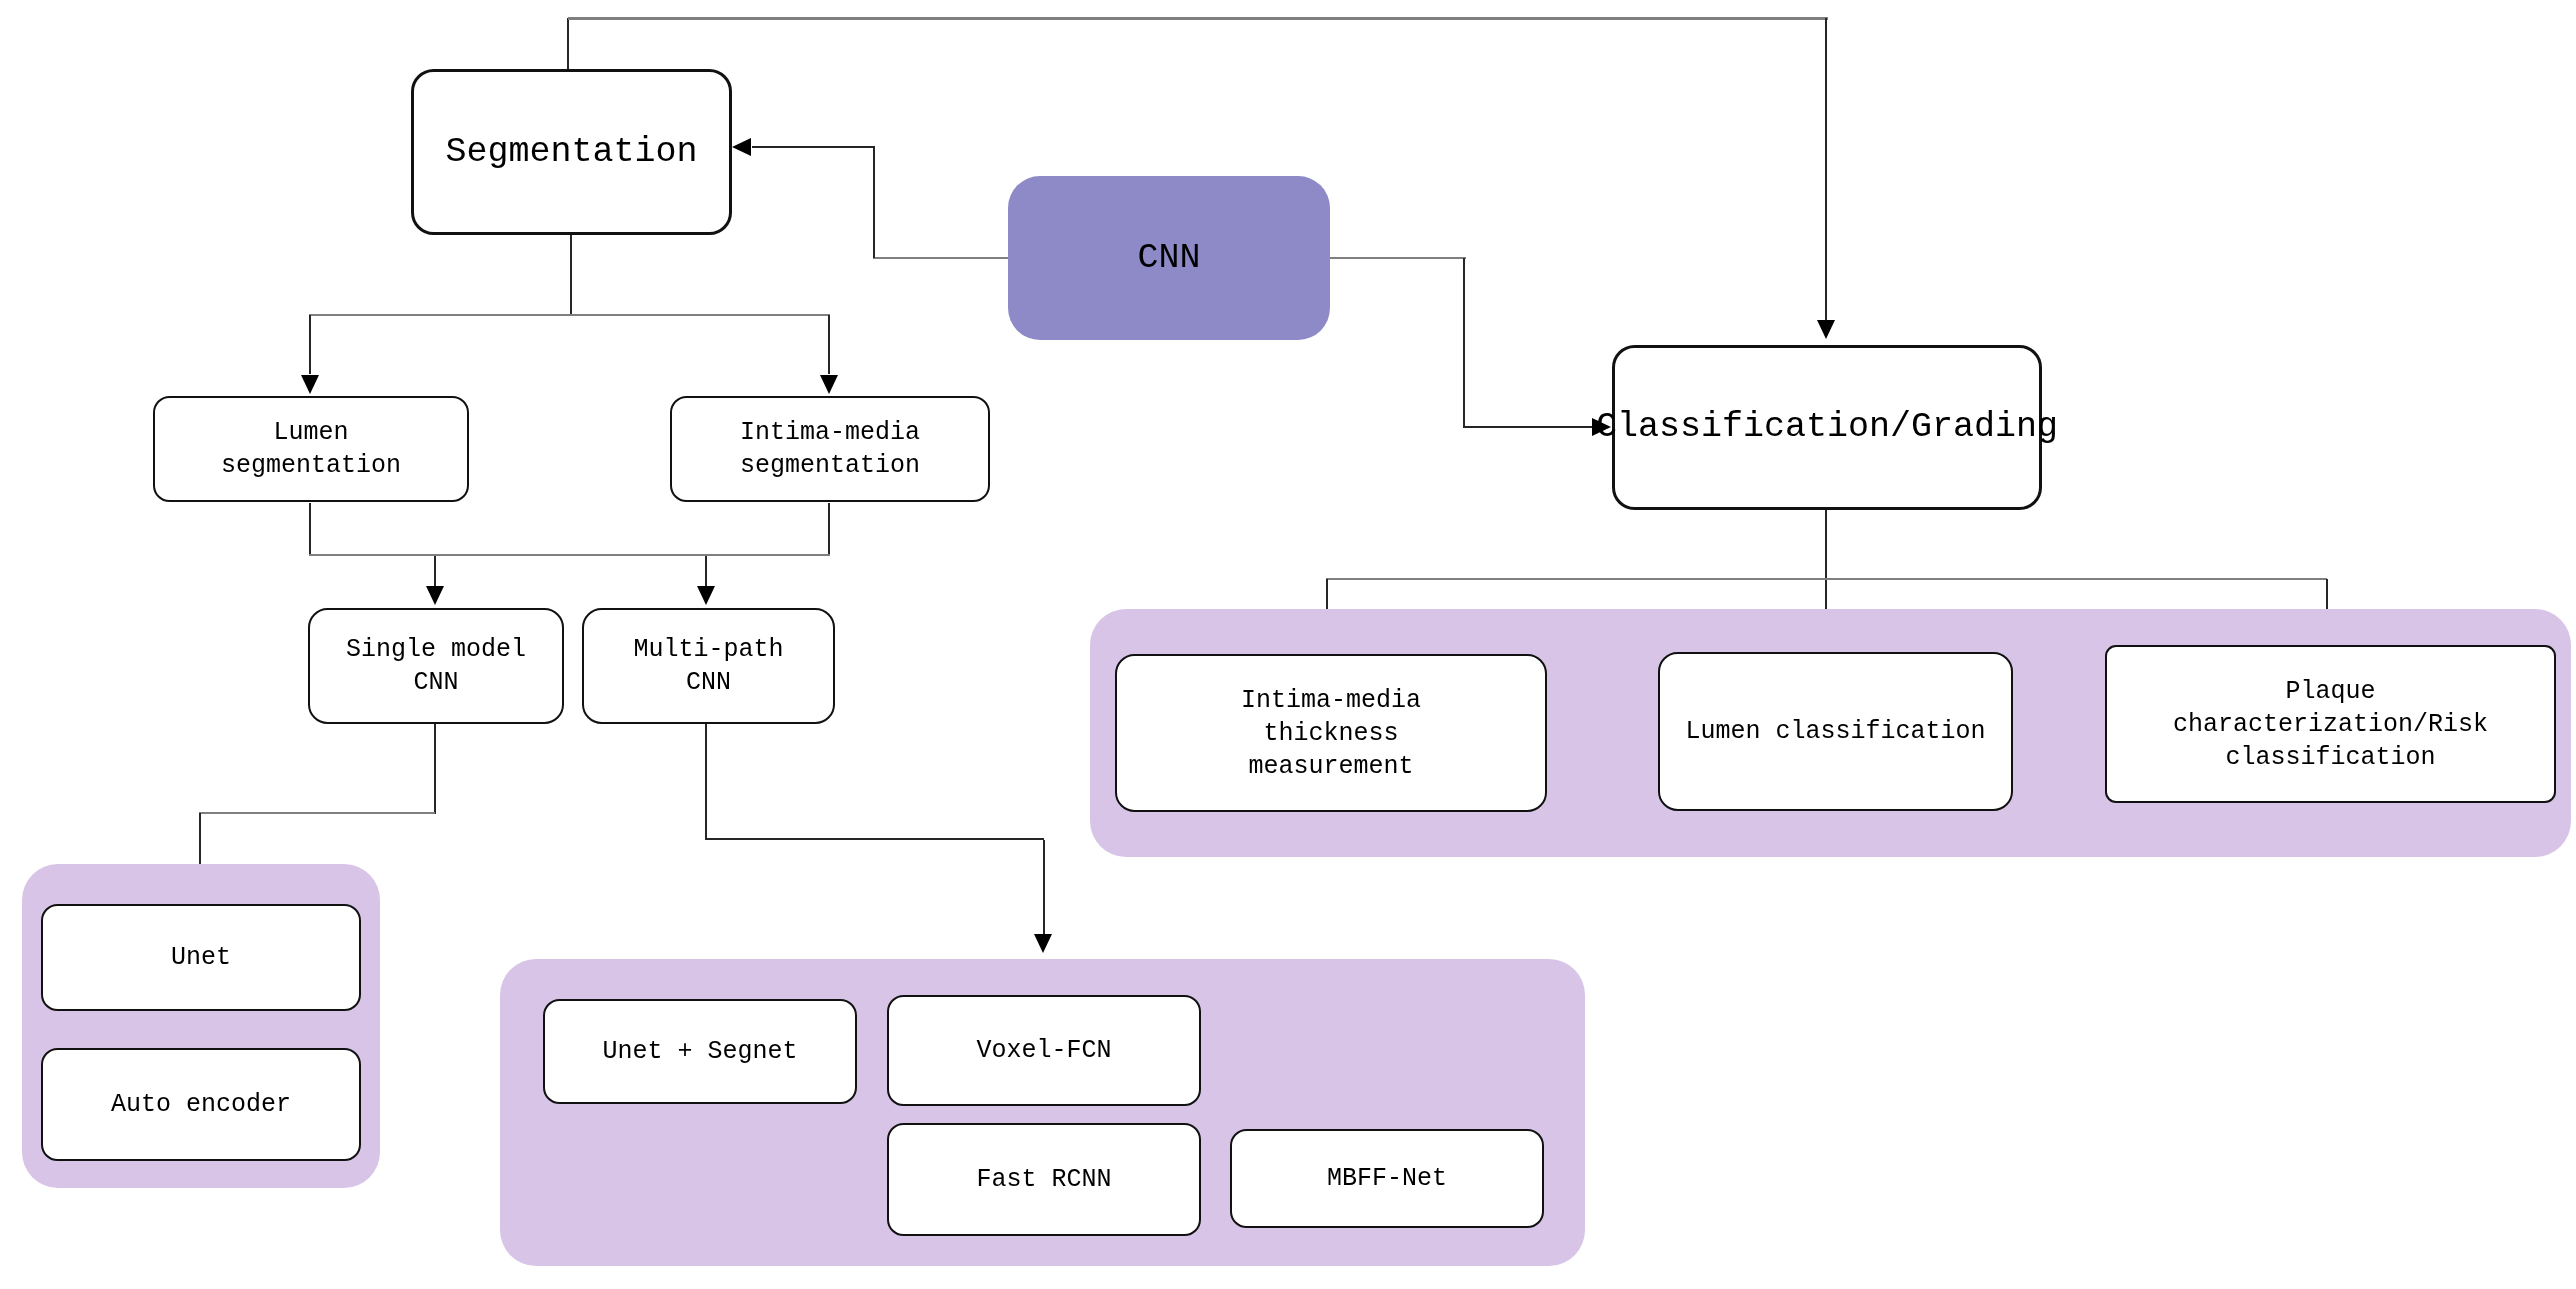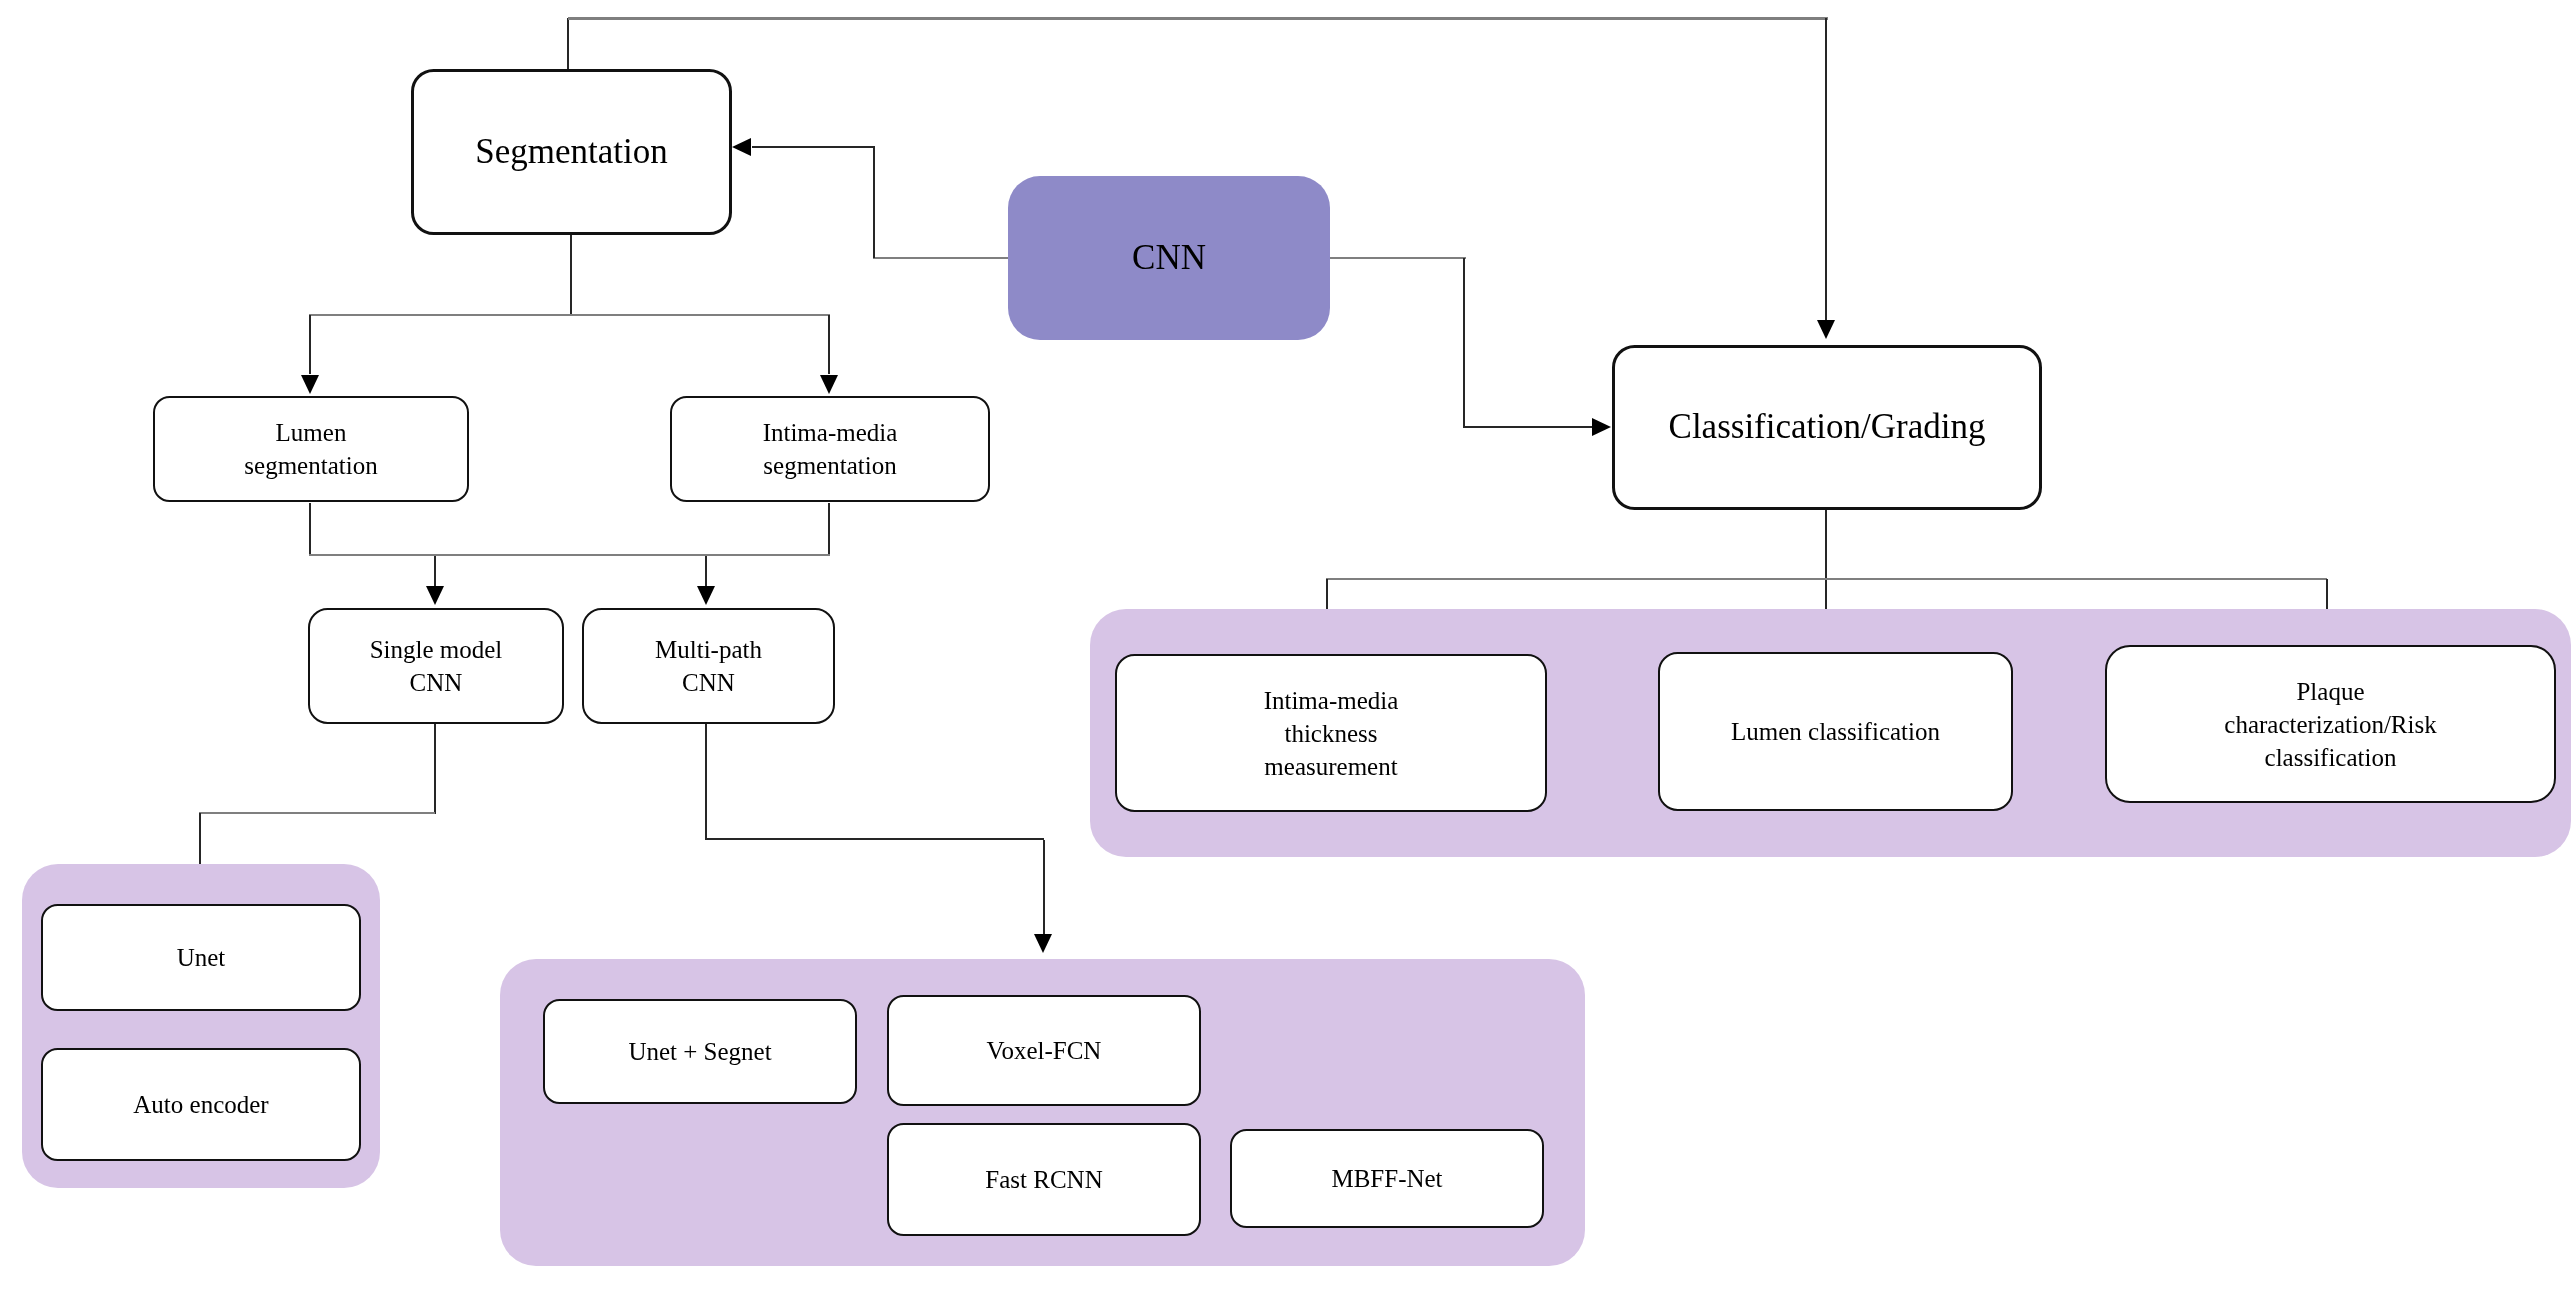--- a/index.html
+++ b/index.html
@@ -3,21 +3,21 @@
 <meta charset="utf-8">
 <style>
   :root{
     --background:#ffffff; --cnn-fill:#8e8ac8; --group-fill:#d7c4e6;
     --node-fill:#ffffff; --node-border:#111111; --line-gray:#7f7f7f;
     --line-dark:#262626; --text:#000000;
   }
   html,body{margin:0;padding:0;background:var(--background);}
   .canvas{
     position:relative;width:2576px;height:1290px;background:var(--background);
-    font-family:Liberation Serif, serif;color:var(--text);overflow:hidden;
+    font-family:Liberation Mono, monospace;color:var(--text);overflow:hidden;
   }
   
   .ln{position:absolute;background:var(--line-dark);}
   .ln.gray{background:var(--line-gray);}
   .v{width:2.3px;}
   .h{height:2.3px;}
   .h.thick{height:3px;}
   
   .arr{position:absolute;width:0;height:0;}
   .arr.down{border-left:9.8px solid transparent;border-right:9.8px solid transparent;border-top:19.6px solid #000;}
@@ -126,21 +126,21 @@
   </div>
 
   <div class="node" style="left:1115px;top:654px;width:432px;height:158px;border-radius:19.6px">
     <span class="lbl">Intima-media
 thickness
 measurement</span>
   </div>
   <div class="node" style="left:1658px;top:652px;width:355px;height:159px;border-radius:19.6px">
     <span class="lbl">Lumen classification</span>
   </div>
-  <div class="node" style="left:2105px;top:645px;width:451px;height:158px;border-radius:25px">
+  <div class="node" style="left:2105px;top:645px;width:451px;height:158px;border-radius:11px">
     <span class="lbl">Plaque
 characterization/Risk
 classification</span>
   </div>
 
   <div class="node" style="left:41px;top:904px;width:320px;height:107px">
     <span class="lbl">Unet</span>
   </div>
   <div class="node" style="left:41px;top:1048px;width:320px;height:113px">
     <span class="lbl">Auto encoder</span>

